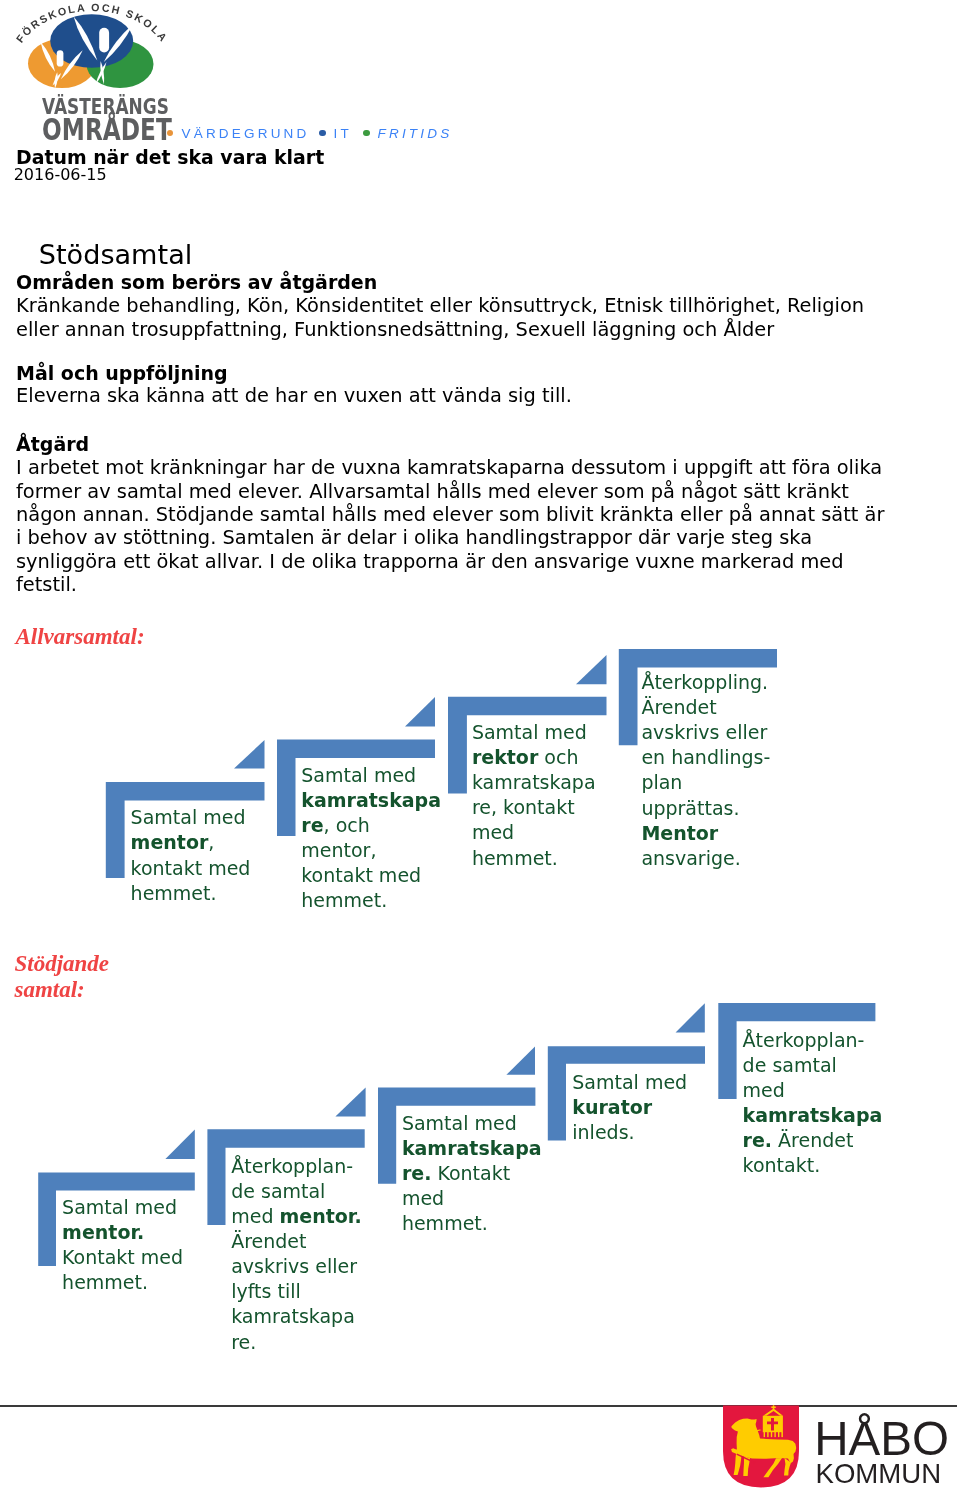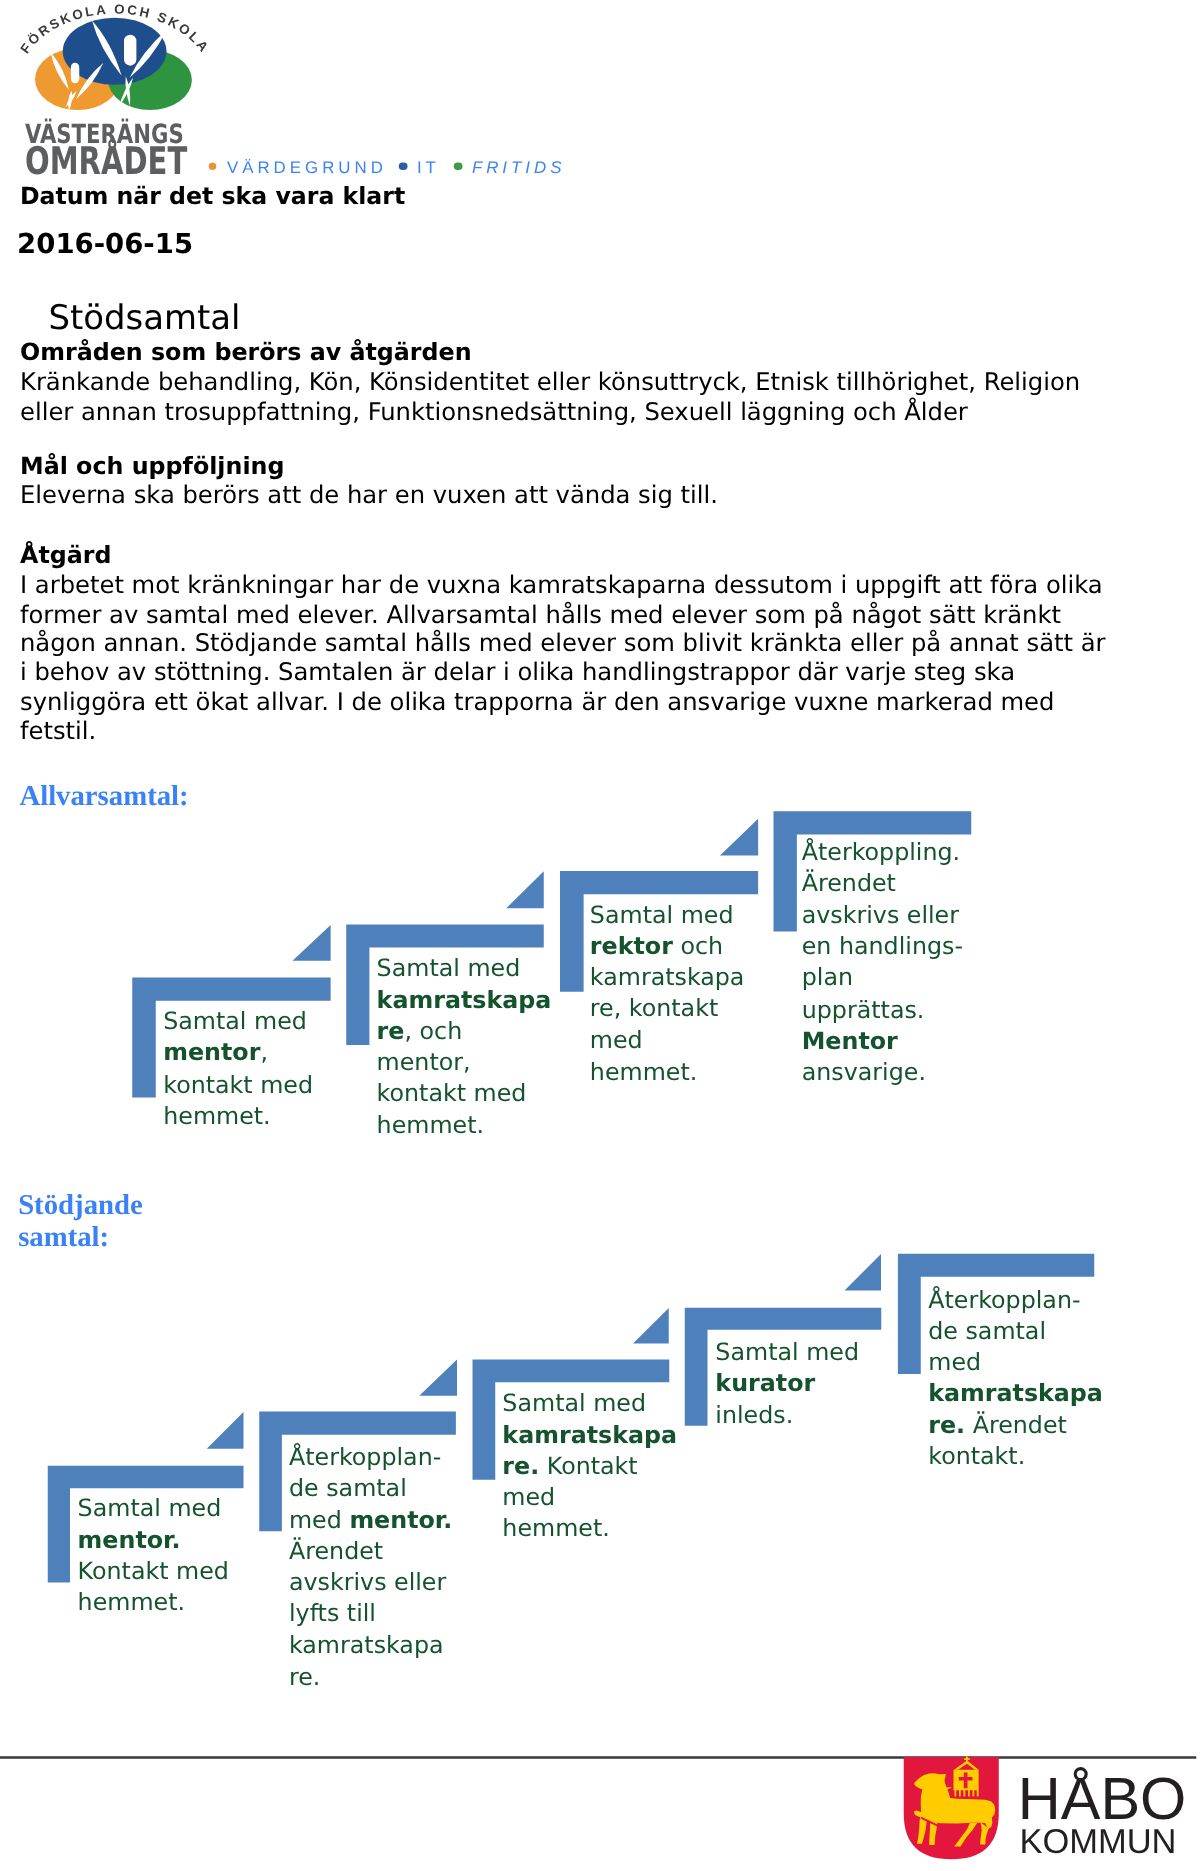--- a/index.html
+++ b/index.html
@@ -2,21 +2,21 @@
 <html><head>
 <meta charset="utf-8">
 <title>Stodsamtal</title>
 <style>
   html,body{margin:0;padding:0;background:#ffffff;}
   body{width:960px;height:1497px;position:relative;overflow:hidden;
        font-family:"DejaVu Sans",sans-serif;color:#000000;}
   .abs{position:absolute;}
   .body-text{font-family:"DejaVu Sans",sans-serif;font-size:19.4px;line-height:23.4px;color:#000;white-space:nowrap;}
   .hb{font-weight:bold;font-size:19.0px;}
-  .serif-bold{font-family:"Liberation Serif",serif;font-weight:bold;font-size:23px;line-height:25.6px;color:#3b82f6;}
+  .serif-bold{font-family:"Liberation Serif",serif;font-weight:bold;font-size:23px;line-height:25.6px;color:#ef4444;font-style:italic;}
   .step-text{font-family:"DejaVu Sans",sans-serif;font-size:19px;line-height:25.1px;color:#14532d;white-space:nowrap;}
   .step-text .ln{white-space:nowrap;}
   .step-text b{font-weight:bold;}
   .tagline{font-family:"Liberation Sans",sans-serif;font-size:13.5px;letter-spacing:3.2px;color:#3b82f6;white-space:nowrap;line-height:16px;}
 </style>
 </head>
 <body>
 
 <div class="abs" style="left:0px;top:0px;width:175px;height:145px;">
   <svg width="175" height="145" viewBox="0 0 175 145">
@@ -47,48 +47,48 @@
         <path d="M57.2 72.3 Q53.4 79.2 55.0 88.5 Q59.0 80.0 57.2 72.3 Z"></path>
         <path d="M61.0 73.0 Q55.1 77.2 52.6 85.5 Q59.4 80.1 61.0 73.0 Z"></path>
       </g>
     </g>
     <text font-family="'Liberation Sans',sans-serif" font-size="10.7" letter-spacing="1.9" fill="#3a3a3a" font-weight="600">
       <textPath href="#arcpath" startOffset="50%" text-anchor="middle">FÖRSKOLA OCH SKOLA</textPath>
     </text>
   </svg>
 </div>
 
-<div class="abs" style="left:20px;top:99px;width:200px;">
+<div class="abs" style="left:42px;top:99px;width:200px;">
   <div style="font-family:'DejaVu Sans',sans-serif;font-weight:bold;font-size:21.2px;line-height:16.7px;color:#5d5e60;transform:scaleX(0.80);transform-origin:left top;white-space:nowrap;">VÄSTERÄNGS</div>
   <div style="font-family:'DejaVu Sans',sans-serif;font-weight:bold;font-size:30.5px;line-height:29px;color:#5d5e60;transform:scaleX(0.762);transform-origin:left top;white-space:nowrap;margin-top:-1px;">OMRÅDET</div>
 </div>
 
 <div class="abs" style="left:0px;top:0px;width:500px;height:145px;">
   <span style="position:absolute;left:166.5px;top:129.6px;width:6.8px;height:6.8px;border-radius:50%;background:#E8943A;"></span>
   <span class="tagline abs" style="left:181.5px;top:125.5px;">VÄRDEGRUND</span>
   <span style="position:absolute;left:318.8px;top:129.6px;width:6.8px;height:6.8px;border-radius:50%;background:#2A5CA5;"></span>
   <span class="tagline abs" style="left:333.5px;top:125.5px;">IT</span>
   <span style="position:absolute;left:363.1px;top:129.6px;width:6.8px;height:6.8px;border-radius:50%;background:#3C9B3F;"></span>
   <span class="tagline abs" style="left:377.5px;top:125.5px;font-style:italic;">FRITIDS</span>
 </div>
 
 <div class="abs body-text hb" style="left:16px;top:145.5px;font-size:18.9px;">Datum när det ska vara klart</div>
-<div class="abs body-text" style="left:13.7px;top:184px;font-size:22px;font-weight:bold;">2016-06-15</div>
+<div class="abs body-text" style="left:13.7px;top:163px;font-size:16px;">2016-06-15</div>
 
 <div class="abs" style="left:13.8px;top:239.4px;font-size:27.1px;line-height:31px;font-family:'DejaVu Sans',sans-serif;margin-left:25px;">Stödsamtal</div>
 
 <div class="abs body-text hb" style="left:16px;top:270.8px;">Områden som berörs av åtgärden</div>
 <div class="abs body-text" style="left:16px;top:294.1px;">
     <div class="ln">Kränkande behandling, Kön, Könsidentitet eller könsuttryck, Etnisk tillhörighet, Religion</div>
     <div class="ln">eller annan trosuppfattning, Funktionsnedsättning, Sexuell läggning och Ålder</div>
   </div>
 
 <div class="abs body-text hb" style="left:16px;top:361.9px;">Mål och uppföljning</div>
 <div class="abs body-text" style="left:16px;top:383.6px;">
-    <div class="ln">Eleverna ska berörs att de har en vuxen att vända sig till.</div>
+    <div class="ln">Eleverna ska känna att de har en vuxen att vända sig till.</div>
   </div>
 
 <div class="abs body-text hb" style="left:16px;top:432.5px;">Åtgärd</div>
 <div class="abs body-text" style="left:16px;top:456.2px;">
     <div class="ln">I arbetet mot kränkningar har de vuxna kamratskaparna dessutom i uppgift att föra olika</div>
     <div class="ln">former av samtal med elever. Allvarsamtal hålls med elever som på något sätt kränkt</div>
     <div class="ln">någon annan. Stödjande samtal hålls med elever som blivit kränkta eller på annat sätt är</div>
     <div class="ln">i behov av stöttning. Samtalen är delar i olika handlingstrappor där varje steg ska</div>
     <div class="ln">synliggöra ett ökat allvar.  I de olika trapporna är den ansvarige vuxne markerad med</div>
     <div class="ln">fetstil.</div>

